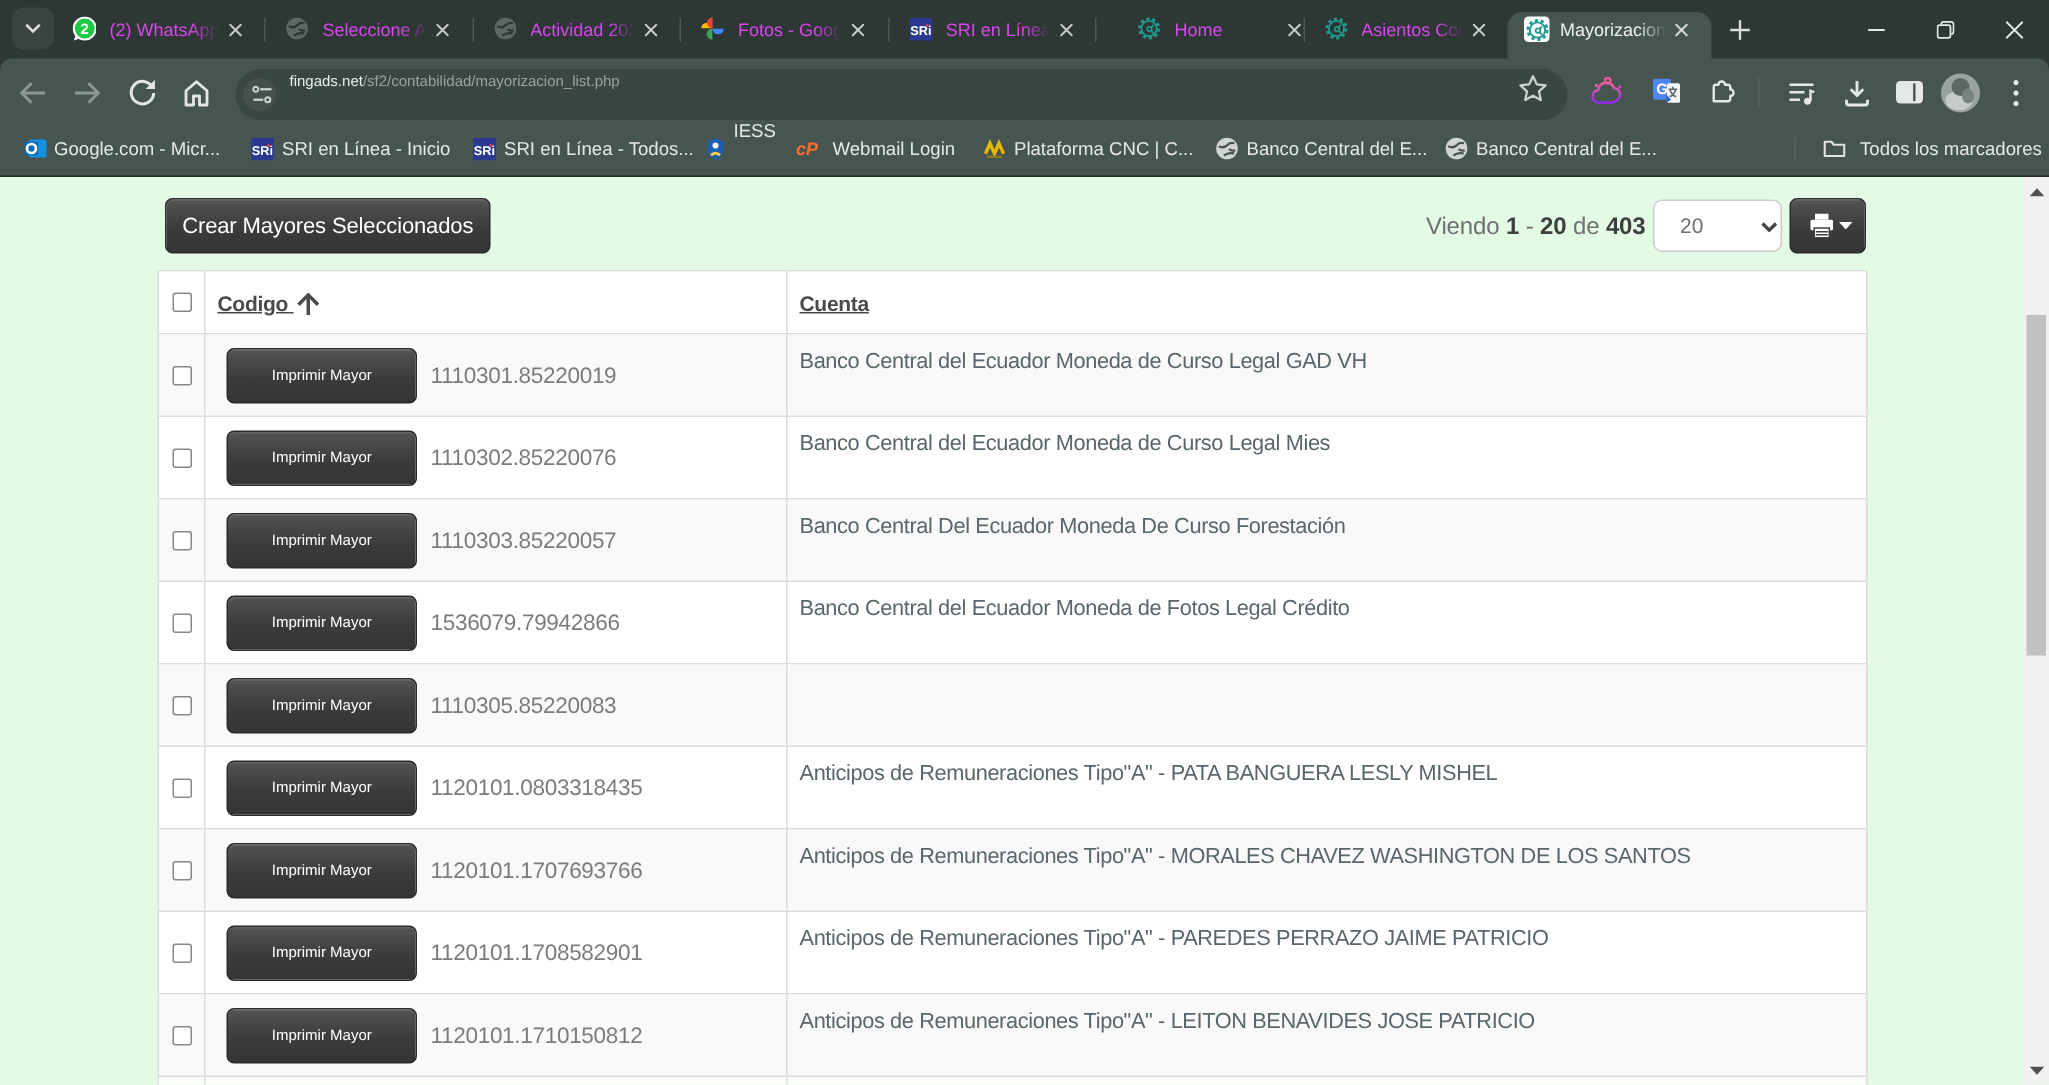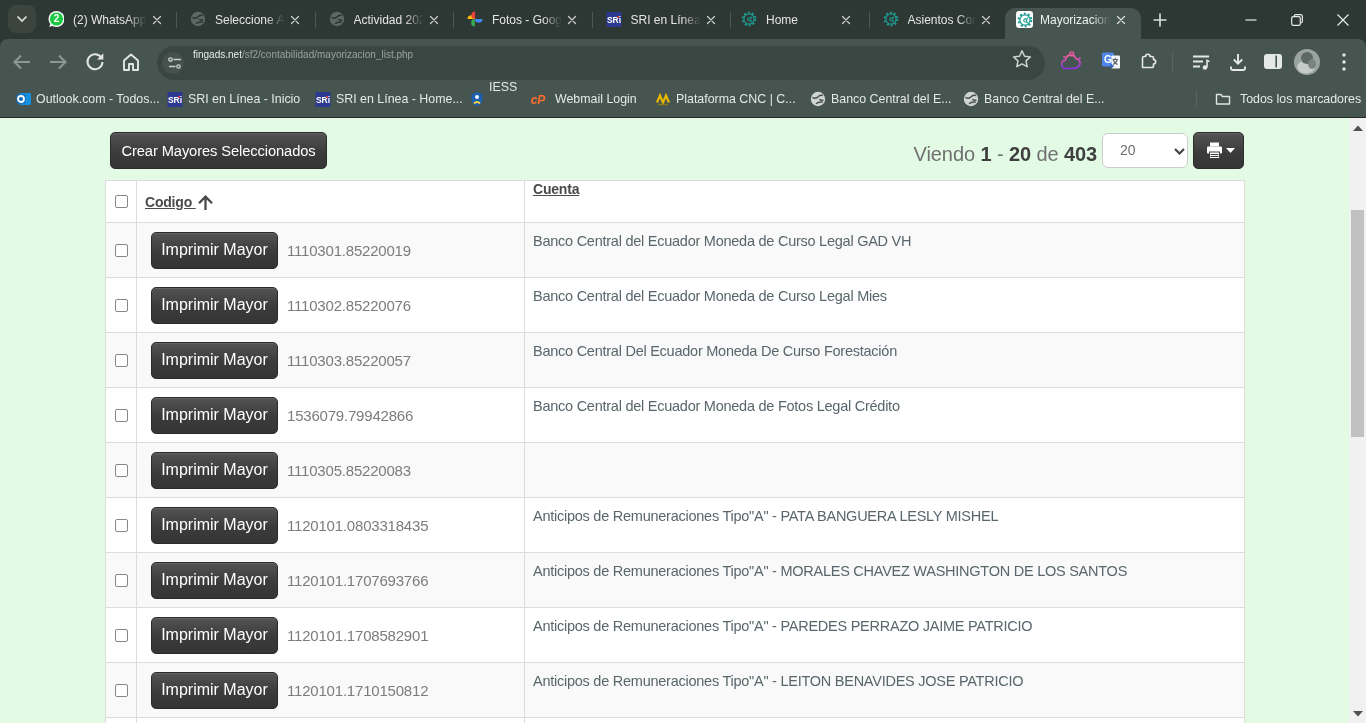--- a/index.html
+++ b/index.html
@@ -1,57 +1,57 @@
 <!DOCTYPE html>
 <html><head><meta charset="utf-8"><style>
 *{margin:0;padding:0;box-sizing:border-box}
 html,body{width:1366px;height:723px;overflow:hidden;font-family:"Liberation Sans",sans-serif;background:#e3fae5}
 .abs{position:absolute}
 
 #frame{position:absolute;left:0;top:0;width:1366px;height:48px;background:#2d3734}
 #tsb{position:absolute;left:8px;top:5px;width:28px;height:28px;border-radius:8px;background:#3b443f}
 .tab{position:absolute;top:0;height:40px}
 .tdiv{position:absolute;top:12px;width:1px;height:16px;background:#4d5651}
-.tabtitle{position:absolute;top:13px;font-size:12px;color:#e5e5e5;white-space:nowrap;overflow:hidden;
+.tabtitle{position:absolute;top:13px;font-size:12px;color:#d946ef;white-space:nowrap;overflow:hidden;
  -webkit-mask-image:linear-gradient(90deg,#000 72%,transparent 98%);mask-image:linear-gradient(90deg,#000 72%,transparent 98%)}
 #activetab{position:absolute;left:1005px;top:8px;width:136px;height:32px;background:#475551;border-radius:10px 10px 0 0}
 
 #toolbar{position:absolute;left:0;top:39px;width:1366px;height:79px;background:#475551;border-radius:8px 8px 0 0}
 #omni{position:absolute;left:157px;top:6.5px;width:888px;height:34.5px;border-radius:17.5px;background:#3a4642}
 #siteinfo{position:absolute;left:5px;top:6.5px;width:22px;height:22px;border-radius:11px;background:#46504c}
 #url{position:absolute;left:36px;top:3px;font-size:10px;color:#9aa29e;white-space:nowrap}
 #url b{color:#e8ecea;font-weight:normal}
 .bmtext{font-size:12.4px;color:#e4e8e6;white-space:nowrap}
 #bmline{position:absolute;left:0;top:78px;width:1366px;height:1px;background:#232927}
 
 #content{position:absolute;left:0;top:118px;width:1366px;height:605px;background:#e3fae5}
 .dbtn{background:linear-gradient(#535353,#3b3b3b 55%,#353535);border:1px solid #2b2b2b;border-radius:5px;
  box-shadow:inset 0 1px 0 rgba(255,255,255,.1);color:#fff}
 #crear{position:absolute;left:110px;top:14px;width:217px;height:37px;font-size:14.7px;letter-spacing:-0.1px;
  display:flex;align-items:center;justify-content:center}
-#viendo{position:absolute;top:25px;right:269px;font-size:20px;letter-spacing:-0.1px;color:#707070;white-space:nowrap}
+#viendo{position:absolute;top:25px;right:269px;font-size:16px;letter-spacing:-0.1px;color:#707070;white-space:nowrap}
 #viendo b{color:#3f3f3f}
 #sel{position:absolute;left:1102px;top:15px;width:86px;height:35px;background:#fff;border:1px solid #ccc;border-radius:6px}
 #sel span{position:absolute;left:17px;top:8px;font-size:14px;color:#6e6e6e}
 #printb{position:absolute;left:1193px;top:14px;width:51px;height:37px}
 
 #tbl{position:absolute;left:105px;top:62px;width:1140px;border:1px solid #dcdcdc;border-bottom:none}
 .trow{display:flex;border-bottom:1px solid #dcdcdc}
 .c1{width:31px;display:flex;align-items:center;justify-content:center;border-right:1px solid #dcdcdc}
 .c2{width:388px;display:flex;align-items:center;padding-left:14px;border-right:1px solid #dcdcdc}
 .c3{width:719px;padding:10px 8px 0 8px;font-size:14.5px;letter-spacing:-0.25px;color:#59666b}
 .hrow{height:42px}
 .hrow .c2{padding-left:8px}
-.hrow .c3{padding-top:0;display:flex;align-items:flex-start}
+.hrow .c3{padding-top:0;display:flex;align-items:center}
 .hd{font-size:14px;letter-spacing:-0.2px;font-weight:bold;color:#4a4a4a;text-decoration:underline}
 .drow{height:55px}
 .w{background:#f9f9f9}
 .g{background:#ffffff}
 .cb{width:13px;height:13px;background:#fff;border:1px solid #878787;border-radius:2px}
-.imp{width:127px;height:37px;font-size:16px;display:flex;align-items:center;justify-content:center;flex:none}
+.imp{width:127px;height:37px;font-size:10px;display:flex;align-items:center;justify-content:center;flex:none}
 .code{margin-left:9px;font-size:15px;color:#7c7c7c;letter-spacing:-0.2px}
 
 #sbar{position:absolute;left:1349px;top:0;width:17px;height:605px;background:#f1f1f1}
 #sthumb{position:absolute;left:2px;top:92px;width:13px;height:227px;background:#c1c1c1}
 </style></head><body>
 <div id="frame">
 <div id="tsb">
       <svg class="abs" style="left:8px;top:10px" width="12" height="8" viewBox="0 0 12 8">
         <path d="M1.5 1.5 L6 6 L10.5 1.5" stroke="#dce0dd" stroke-width="1.7" fill="none"></path>
       </svg>
@@ -108,21 +108,21 @@
 <svg class="abs" style="left:14px;top:11px" width="16" height="17" viewBox="0 0 16 17">
         <rect x="0.5" y="1" width="15" height="15" fill="#2b3990"></rect>
         <text x="8" y="12" font-size="8.5" font-weight="bold" fill="#fff" text-anchor="middle" font-family="Liberation Sans">SRi</text>
         <rect x="11.2" y="5.1" width="1.8" height="1.8" fill="#e03a3a"></rect>
       </svg>
 <div class="tabtitle" style="left:39px;width:71px">SRI en Línea</div>
 <svg class="abs" style="left:114px;top:15px" width="10" height="10" viewBox="0 0 10 10">
         <path d="M1.5 1.5 L8.5 8.5 M8.5 1.5 L1.5 8.5" stroke="#c8cdca" stroke-width="1.3" stroke-linecap="round"></path>
       </svg>
 </div>
-<div class="tab" style="left:727px;width:130px">
+<div class="tab" style="left:744px;width:130px">
 <svg class="abs" style="left:14px;top:11px" width="16" height="17" viewBox="0 0 16 17">
         <circle cx="8" cy="8" r="6.4" fill="none" stroke="#1f998f" stroke-width="1.9" stroke-dasharray="2.1 1.92"></circle>
         <circle cx="8" cy="8" r="5.1" fill="none" stroke="#1f998f" stroke-width="1.25"></circle>
         <circle cx="8.3" cy="8.4" r="1.55" fill="none" stroke="#1f998f" stroke-width="1.15"></circle>
         <path d="M9.4 9.5 L10.9 11.1 M9.5 7.2 L11 5.6" stroke="#1f998f" stroke-width="1.15" fill="none"></path>
       </svg>
 <div class="tabtitle" style="left:39px;width:71px">Home</div>
 <svg class="abs" style="left:114px;top:15px" width="10" height="10" viewBox="0 0 10 10">
         <path d="M1.5 1.5 L8.5 8.5 M8.5 1.5 L1.5 8.5" stroke="#c8cdca" stroke-width="1.3" stroke-linecap="round"></path>
       </svg>
@@ -244,33 +244,33 @@
 <svg class="abs" style="left:1342px;top:14px" width="4" height="18" viewBox="0 0 4 18">
       <circle cx="2" cy="2" r="1.7" fill="#e4e8e6"></circle>
       <circle cx="2" cy="9" r="1.7" fill="#e4e8e6"></circle>
       <circle cx="2" cy="16" r="1.7" fill="#e4e8e6"></circle>
     </svg>
 <svg class="abs" style="left:16px;top:52px" width="16" height="16" viewBox="0 0 16 16">
       <rect x="3" y="2" width="12" height="12" rx="1.5" fill="#1490df"></rect>
       <rect x="0.5" y="3.5" width="9" height="9" rx="1" fill="#0f6ab4"></rect>
       <circle cx="5" cy="8" r="3" fill="none" stroke="#fff" stroke-width="1.8"></circle>
     </svg>
-<div class="bmtext abs" style="left:36px;top:53px">Outlook.com - Todos...</div>
+<div class="bmtext abs" style="left:36px;top:53px">Google.com - Micr...</div>
 <svg class="abs" style="left:167px;top:52px" width="16" height="16" viewBox="0 0 16 16">
       <rect x="0.5" y="1" width="15" height="15" fill="#2b3990"></rect>
       <text x="8" y="12" font-size="8.5" font-weight="bold" fill="#fff" text-anchor="middle" font-family="Liberation Sans">SRi</text>
       <rect x="11.2" y="5.1" width="1.8" height="1.8" fill="#e03a3a"></rect>
     </svg>
 <div class="bmtext abs" style="left:188px;top:53px">SRI en Línea - Inicio</div>
 <svg class="abs" style="left:315px;top:52px" width="16" height="16" viewBox="0 0 16 16">
       <rect x="0.5" y="1" width="15" height="15" fill="#2b3990"></rect>
       <text x="8" y="12" font-size="8.5" font-weight="bold" fill="#fff" text-anchor="middle" font-family="Liberation Sans">SRi</text>
       <rect x="11.2" y="5.1" width="1.8" height="1.8" fill="#e03a3a"></rect>
     </svg>
-<div class="bmtext abs" style="left:336px;top:53px">SRI en Línea - Home...</div>
+<div class="bmtext abs" style="left:336px;top:53px">SRI en Línea - Todos...</div>
 <svg class="abs" style="left:469px;top:52px" width="16" height="16" viewBox="0 0 16 16">
       <path d="M8 1 L13.5 3.5 V8 Q13.5 13 8 15.5 Q2.5 13 2.5 8 V3.5 Z" fill="#1b5fae"></path>
       <circle cx="8" cy="6" r="2" fill="#f4f7fa"></circle>
       <path d="M5 12.5 Q8 9.5 11 12.5" stroke="#ffd23e" stroke-width="1.8" fill="none"></path>
     </svg>
 <div class="bmtext abs" style="left:489px;top:41px">IESS</div>
 <svg class="abs" style="left:530px;top:52px" width="16" height="16" viewBox="0 0 16 16">
       <text x="8" y="12.5" font-size="12" font-weight="bold" font-style="italic" fill="#ff6c2c" text-anchor="middle" font-family="Liberation Sans">cP</text>
     </svg>
 <div class="bmtext abs" style="left:555px;top:53px">Webmail Login</div>

